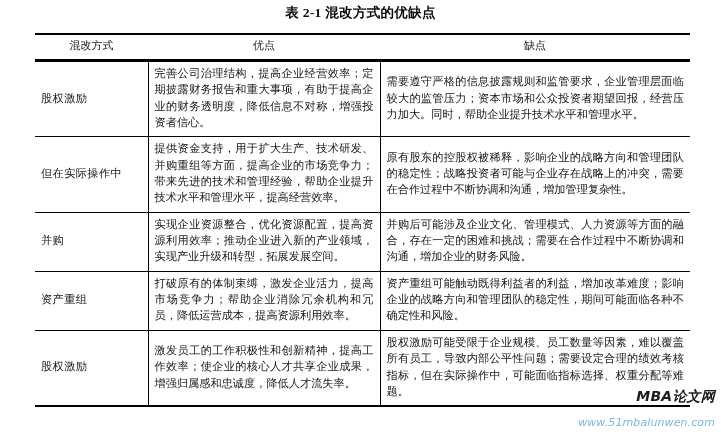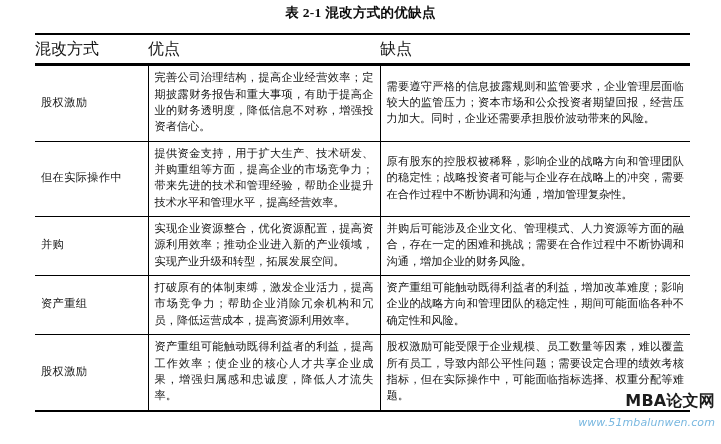--- a/index.html
+++ b/index.html
@@ -55,22 +55,22 @@
   table.mixed-table col.c-mode  { width: 113px; }
   table.mixed-table col.c-pro   { width: 232px; }
   table.mixed-table col.c-con   { width: 310px; }
 
   
   table.mixed-table thead tr.head-row > th {
     border-top: 2.6px solid #000;
     border-bottom: 1px solid #000;
     padding: 2px 0 3px 0;
     font-weight: 400;
-    font-size: 16px;
-    text-align: left;
+    font-size: 11px;
+    text-align: center;
     vertical-align: middle;
     height: 19px;
   }
   
   table.mixed-table thead tr.head-rule > td {
     border-bottom: 2.2px solid #000;
     padding: 0;
     height: 0;
     line-height: 0;
     font-size: 0;
@@ -105,36 +105,37 @@
   .watermark {
     position: absolute;
     right: 6px;
     bottom: 15px;
     text-align: right;
     pointer-events: none;
     user-select: none;
   }
   .watermark .wm-brand {
     font-family: "DejaVu Sans", "Liberation Sans", sans-serif;
+    font-style: italic;
     font-weight: 700;
-    font-size: 16px;
+    font-size: 14px;
     color: #1c1c1c;
     letter-spacing: 0.2px;
     line-height: 1.05;
     white-space: nowrap;
   }
   .watermark .wm-url {
     font-family: "DejaVu Sans", "Liberation Sans", sans-serif;
     font-style: italic;
     font-size: 11px;
     color: #7ab8e0;
     letter-spacing: 0.1px;
     line-height: 1.1;
     white-space: nowrap;
-    margin-top: 7px;
+    margin-top: 13px;
   }
 </style>
 </head>
 <body>
 
 <div id="page">
 
   <div class="table-caption">表 2-1 混改方式的优缺点</div>
 
   <div class="tbl-wrap">
@@ -153,40 +154,40 @@
         <tr class="head-rule">
           <td></td>
           <td></td>
           <td></td>
         </tr>
       </thead>
       <tbody>
         <tr>
           <td class="mode-cell">股权激励</td>
           <td class="pro-cell">完善公司治理结构，提高企业经营效率；定期披露财务报告和重大事项，有助于提高企业的财务透明度，降低信息不对称，增强投资者信心。</td>
-          <td class="con-cell">需要遵守严格的信息披露规则和监管要求，企业管理层面临较大的监管压力；资本市场和公众投资者期望回报，经营压力加大。同时，企业还需要承担股价波动带来的风险。</td>
+          <td class="con-cell">需要遵守严格的信息披露规则和监管要求，企业管理层面临较大的监管压力；资本市场和公众投资者期望回报，经营压力加大。同时，帮助企业提升技术水平和管理水平。</td>
         </tr>
         <tr>
           <td class="mode-cell">但在实际操作中</td>
           <td class="pro-cell">提供资金支持，用于扩大生产、技术研发、并购重组等方面，提高企业的市场竞争力；带来先进的技术和管理经验，帮助企业提升技术水平和管理水平，提高经营效率。</td>
           <td class="con-cell">原有股东的控股权被稀释，影响企业的战略方向和管理团队的稳定性；战略投资者可能与企业存在战略上的冲突，需要在合作过程中不断协调和沟通，增加管理复杂性。</td>
         </tr>
         <tr>
           <td class="mode-cell">并购</td>
           <td class="pro-cell">实现企业资源整合，优化资源配置，提高资源利用效率；推动企业进入新的产业领域，实现产业升级和转型，拓展发展空间。</td>
           <td class="con-cell">并购后可能涉及企业文化、管理模式、人力资源等方面的融合，存在一定的困难和挑战；需要在合作过程中不断协调和沟通，增加企业的财务风险。</td>
         </tr>
         <tr>
           <td class="mode-cell">资产重组</td>
           <td class="pro-cell">打破原有的体制束缚，激发企业活力，提高市场竞争力；帮助企业消除冗余机构和冗员，降低运营成本，提高资源利用效率。</td>
           <td class="con-cell">资产重组可能触动既得利益者的利益，增加改革难度；影响企业的战略方向和管理团队的稳定性，期间可能面临各种不确定性和风险。</td>
         </tr>
         <tr>
           <td class="mode-cell">股权激励</td>
-          <td class="pro-cell">资产重组可能触动既得利益者的利益，提高工作效率；使企业的核心人才共享企业成果，增强归属感和忠诚度，降低人才流失率。</td>
+          <td class="pro-cell">激发员工的工作积极性和创新精神，提高工作效率；使企业的核心人才共享企业成果，增强归属感和忠诚度，降低人才流失率。</td>
           <td class="con-cell">股权激励可能受限于企业规模、员工数量等因素，难以覆盖所有员工，导致内部公平性问题；需要设定合理的绩效考核指标，但在实际操作中，可能面临指标选择、权重分配等难题。</td>
         </tr>
       </tbody>
     </table>
   </div>
 
   <div class="watermark">
     <div class="wm-brand">MBA论文网</div>
     <div class="wm-url" style="color: rgb(122, 184, 224);">www.51mbalunwen.com</div>
   </div>

